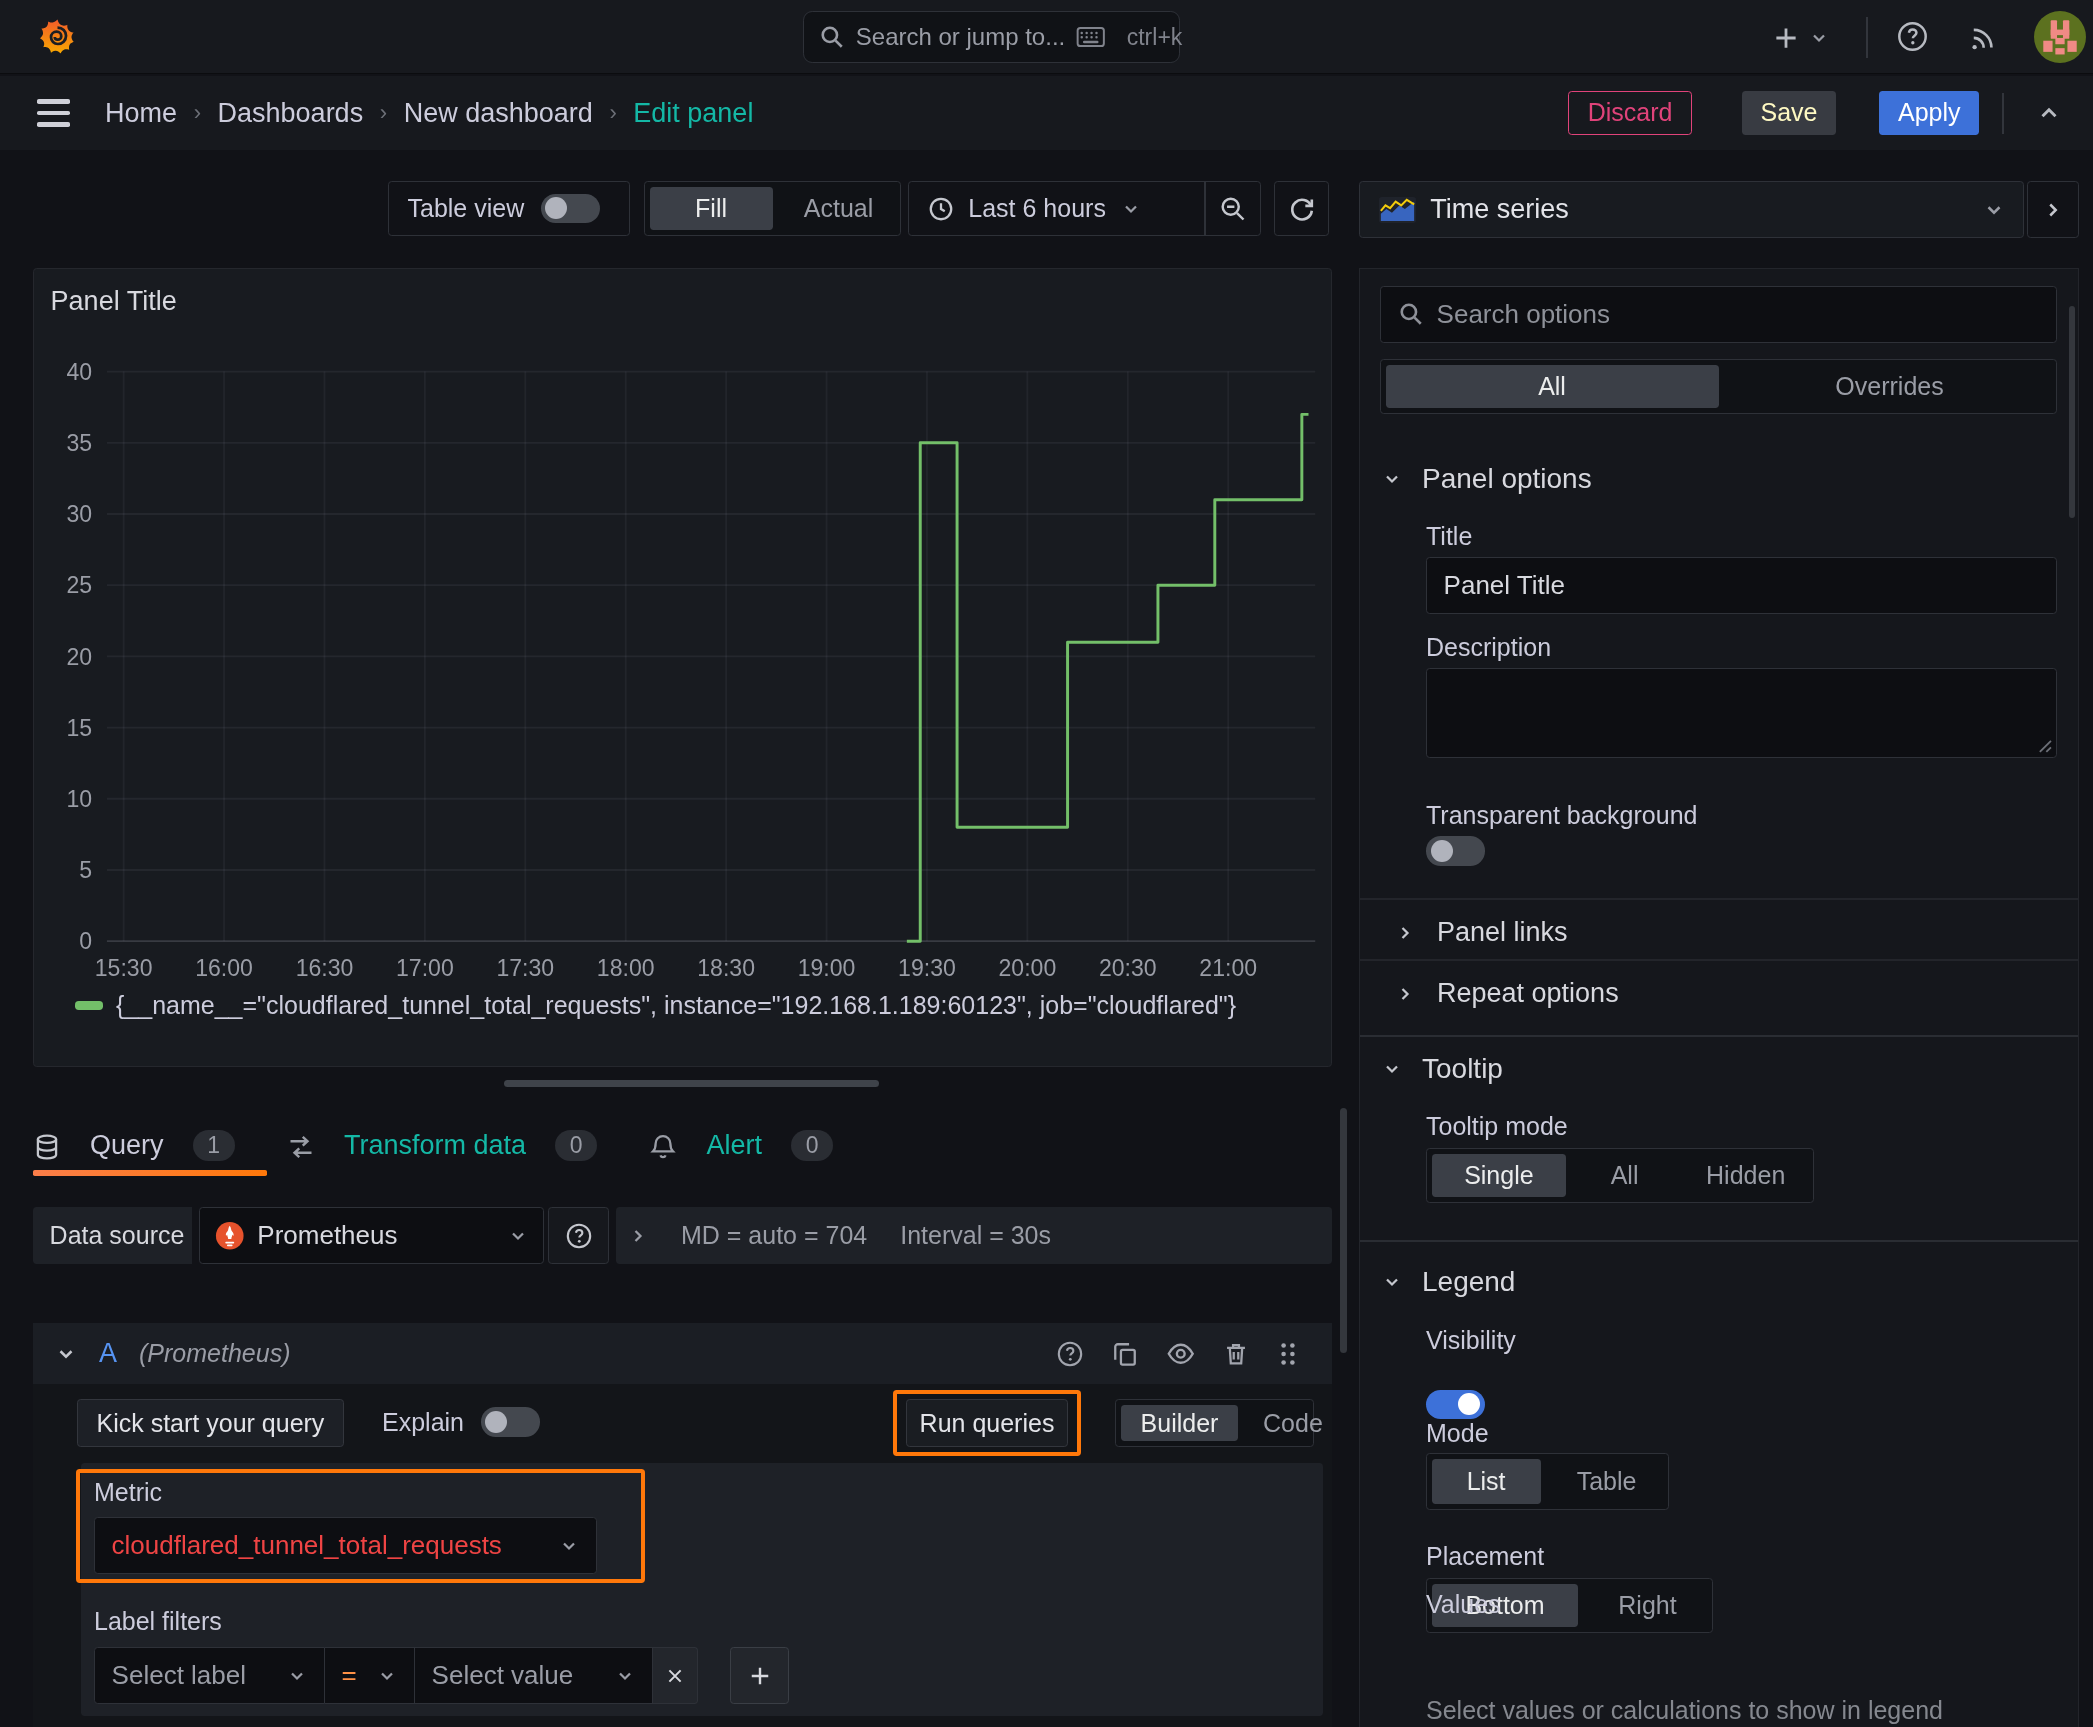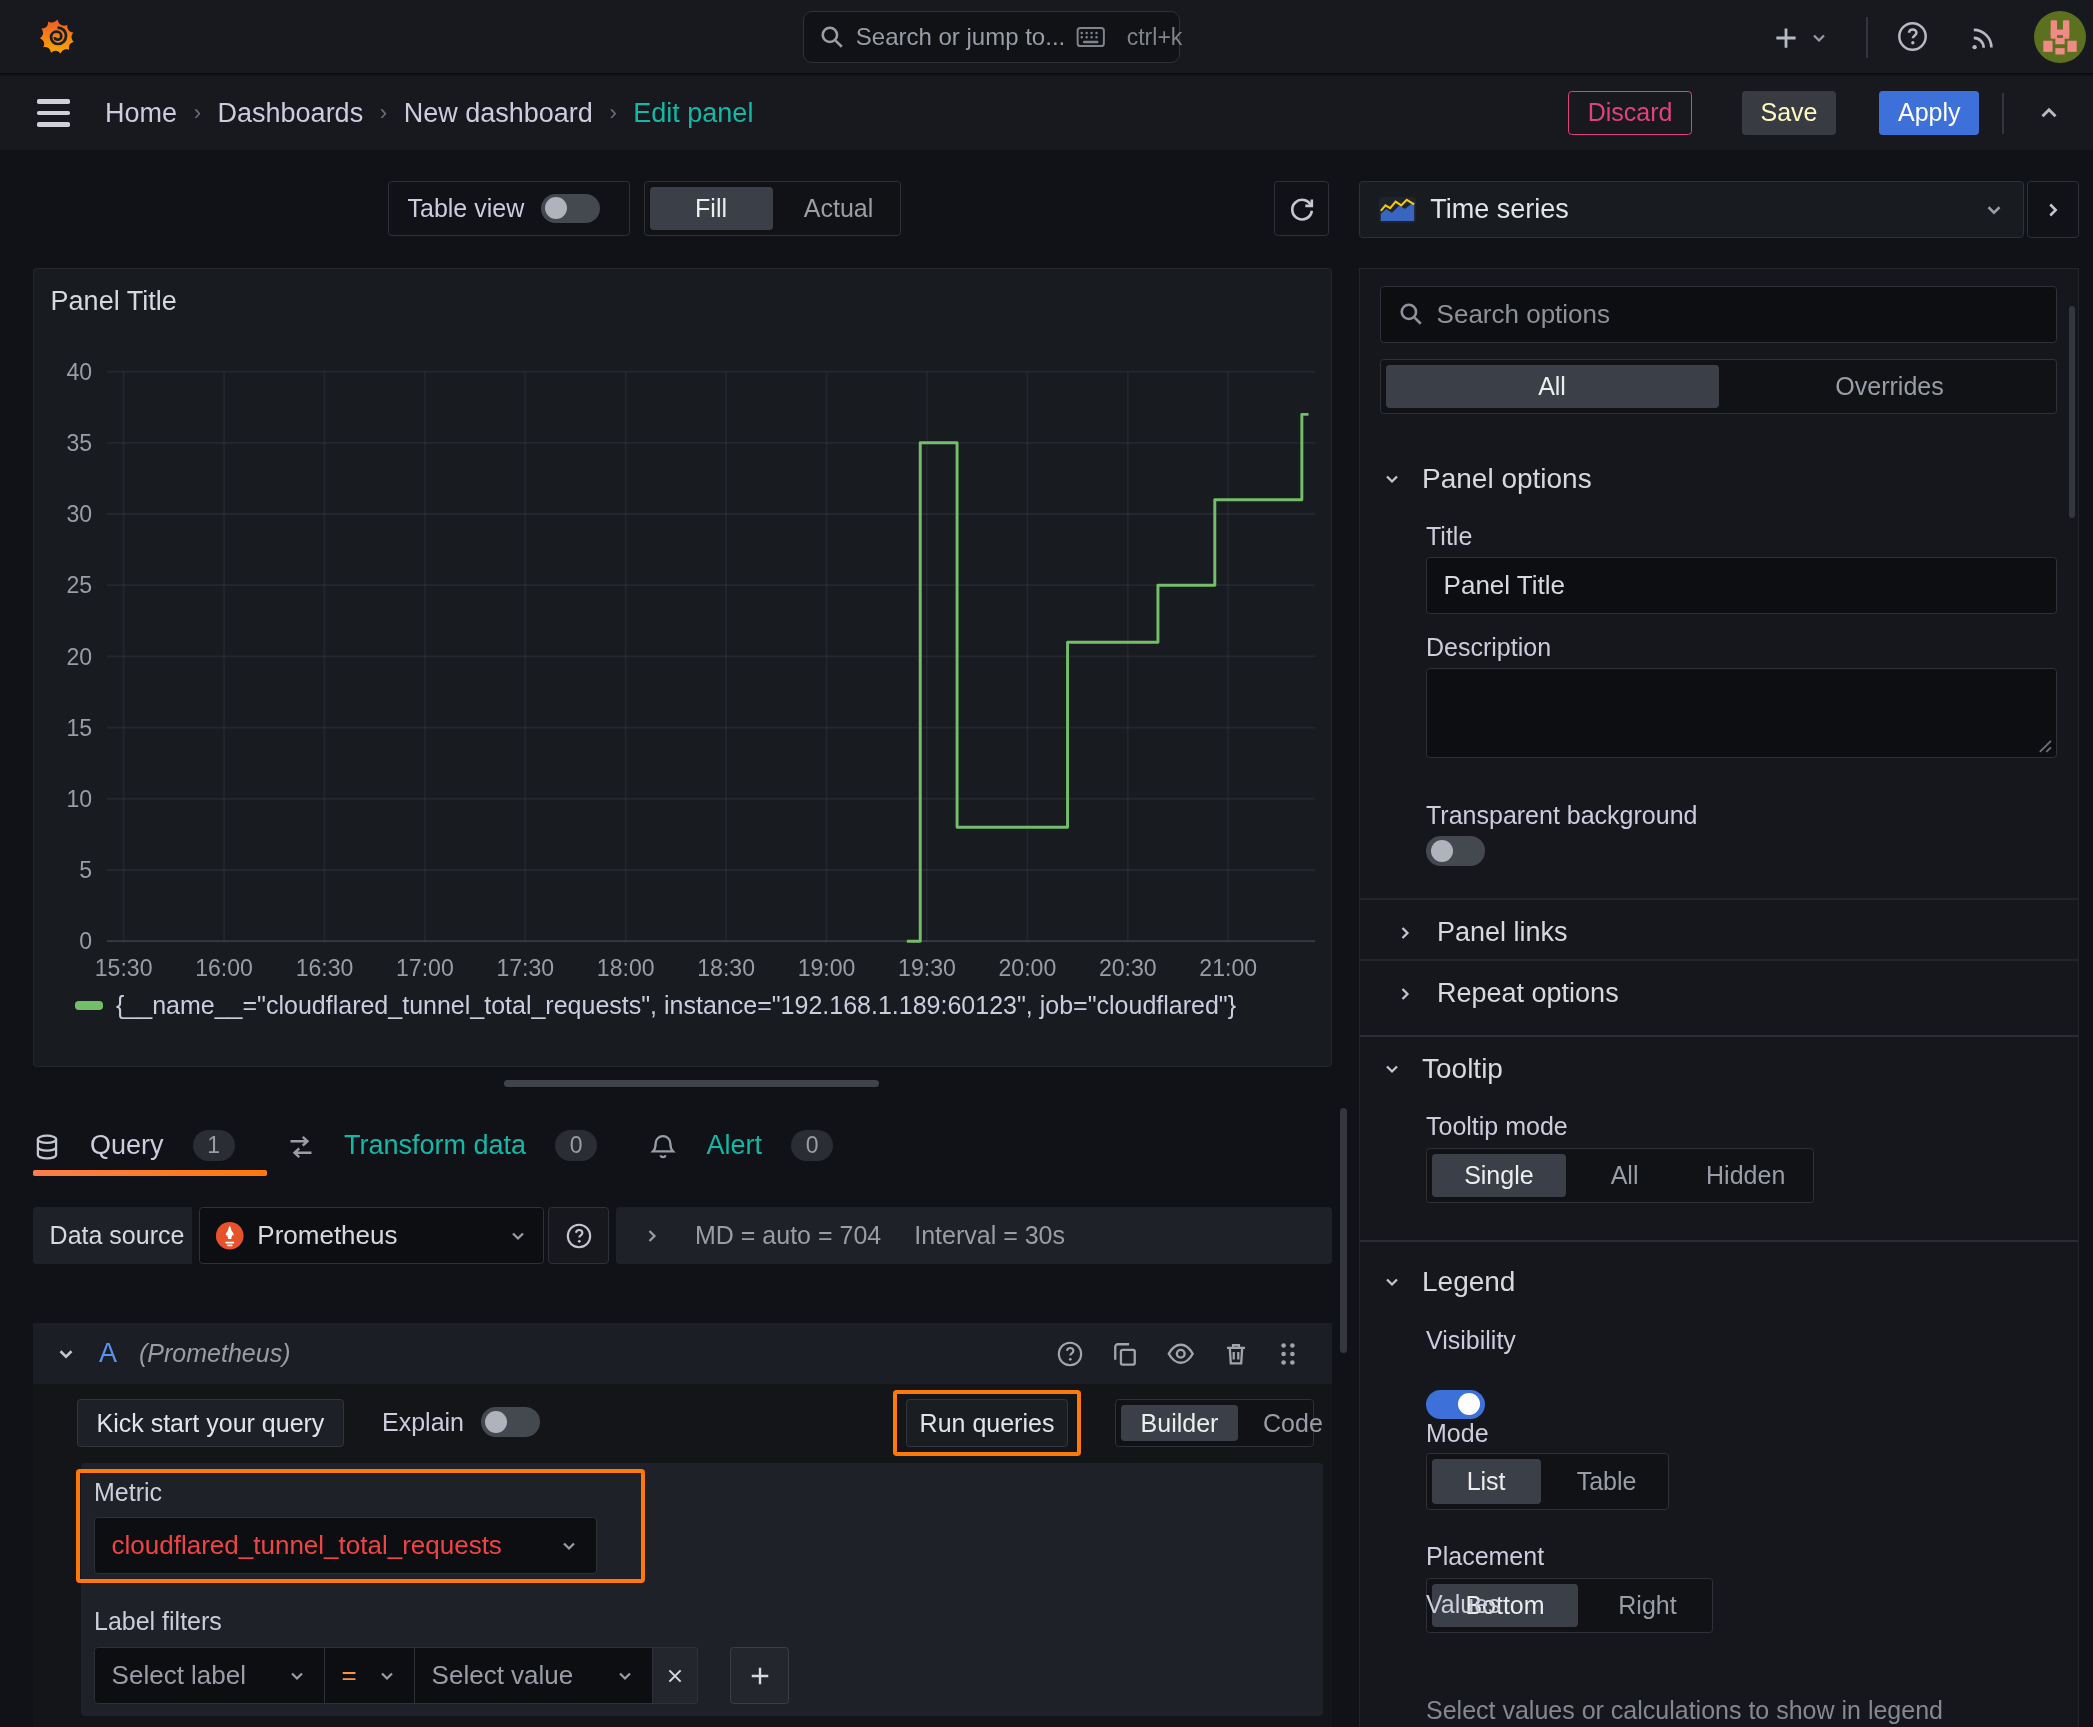--- a/index.html
+++ b/index.html
@@ -40,21 +40,21 @@
 .dragbar{position:absolute;left:504px;top:1080px;width:375px;height:7.4px;border-radius:3.7px;background:#3f434a}
 .tabs{position:absolute;left:33px;top:1115px;height:61px;display:flex;align-items:center}
 .tab{display:flex;align-items:flex-end;gap:29px;margin-right:52px}
 .tab .tname{font-size:27px}
 .badge{background:#2a2d33;color:#9a9da6;font-size:23px;border-radius:18.5px;padding:1.8px 14.8px}
 .tab-underline{position:absolute;left:33px;top:1170px;width:234px;height:5.5px;border-radius:1.8px;background:linear-gradient(90deg,#fb7e4a,#ff780a)}
 .dsrow{position:absolute;left:33px;top:1207px;height:57px;width:1299px}
 .dslabel{position:absolute;left:0;top:0;width:159px;height:57px;background:#1e2127;display:flex;align-items:center;padding-left:16.6px;font-size:25px;color:#d8d9df;border-radius:3.7px 0 0 3.7px}
 .dspicker{position:absolute;left:166px;top:0;width:345px;height:57px;display:flex;align-items:center;padding:0 14.8px;gap:13px;font-size:26px;color:#d8d9df}
 .qhelp{position:absolute;left:515px;top:0;width:61px;height:57px;background:#16181d;border:1.8px solid #2e3138;border-radius:3.7px;display:flex;align-items:center;justify-content:center}
-.dsstats{position:absolute;left:583px;top:0;width:716px;height:57px;background:#1e2127;border-radius:3.7px;display:flex;align-items:center;gap:33px;padding-left:26px;font-size:25px;color:#9a9da6}
+.dsstats{position:absolute;left:583px;top:0;width:716px;height:57px;background:#1e2127;border-radius:3.7px;display:flex;align-items:center;gap:33px;padding-left:12px;font-size:25px;color:#9a9da6}
 .qinspect{position:absolute;left:1030px;top:0;width:269px;height:57px;background:#282b31;border:1.8px solid #3a3e45;border-radius:3.7px;display:flex;align-items:center;justify-content:center;font-size:25px;color:#e3e4e9}
 .qcard{position:absolute;left:33px;top:1323px;width:1299px;height:404px;background:#131519}
 .qheader{position:absolute;left:0;top:0;width:1299px;height:61px;background:#1b1e24;display:flex;align-items:center;padding:0 22px;gap:22px}
 .refid{color:#5794f2;font-size:27px;font-weight:500}
 .dshint{color:#9a9da6;font-size:25px;font-style:italic}
 .qicons{margin-left:auto;display:flex;align-items:center;gap:28px;padding-right:11px}
 .qtoolrow{position:absolute;left:0;top:76px;width:1299px;height:48px}
 .kickbtn{position:absolute;left:44px;top:0;height:48px;padding:0 18.5px;background:#1d2026;border:1.8px solid #33363d;border-radius:3.7px;display:flex;align-items:center;font-size:25px;color:#e3e4e9}
 .explain{position:absolute;left:349px;top:8.3px;display:flex;align-items:center;gap:16.6px}
 .runbtn{position:absolute;left:873px;top:0;height:48px;width:162px;background:#1a1d22;border:1.8px solid #33363d;border-radius:3.7px;display:flex;align-items:center;justify-content:center;font-size:25px;color:#e3e4e9}
@@ -180,20 +180,41 @@
 
   <div class="tbox" style="left:388px;top:181px;width:242px;height:55px;padding:0 18.5px;gap:16.6px">
     <span class="lbl">Table view</span>
     <span class="switch">
         <span class="knob"></span>
       </span>
   </div>
   <div class="seg abs" style="left:644px;top:181px;width:257px;height:55px">
     <div class="segitem on" style="flex:1">Fill</div>
     <div class="segitem" style="flex:1">Actual</div>
+  </div>
+  <div class="tbox" style="left:908px;top:181px;width:353px;height:55px">
+    <span class="iconbtn" style="margin-left:18.5px">
+      <svg width="26" height="26" viewBox="0 0 16 16" fill="none" stroke="#c5c7ce" stroke-width="1.4">
+          <circle cx="8" cy="8" r="6.3"></circle>
+          <path d="M8 4.5V8l2.3 1.4"></path>
+        </svg>
+    </span>
+    <span class="lbl" style="margin-left:14.8px">Last 6 hours</span>
+    <span class="iconbtn" style="margin-left:14.8px">
+      <svg width="20" height="20" viewBox="0 0 16 16" fill="none" stroke="#9a9da6" stroke-width="1.8">
+          <path d="M4 6l4 4 4-4"></path>
+        </svg>
+    </span>
+    <span style="margin-left:auto;width:1.8px;height:54px;background:#2e3138"></span>
+    <span class="iconbtn" style="width:54px">
+      <svg width="28" height="28" viewBox="0 0 16 16" fill="none" stroke="#c5c7ce" stroke-width="1.4">
+          <circle cx="6.7" cy="6.7" r="4.6"></circle>
+          <path d="M10.3 10.3 14 14M4.6 6.7h4.2"></path>
+        </svg>
+    </span>
   </div>
   <div class="tbox" style="left:1274px;top:181px;width:55px;height:55px;justify-content:center">
     <svg width="28" height="28" viewBox="0 0 16 16" fill="none" stroke="#c5c7ce" stroke-width="1.5">
       <path d="M13.2 6.2A5.6 5.6 0 1 0 13.6 9"></path>
       <path d="M13.6 2.5v3.7H9.9"></path>
     </svg>
   </div>
 
   <div class="panelcard">
     <div class="panel-title">Panel Title</div>

